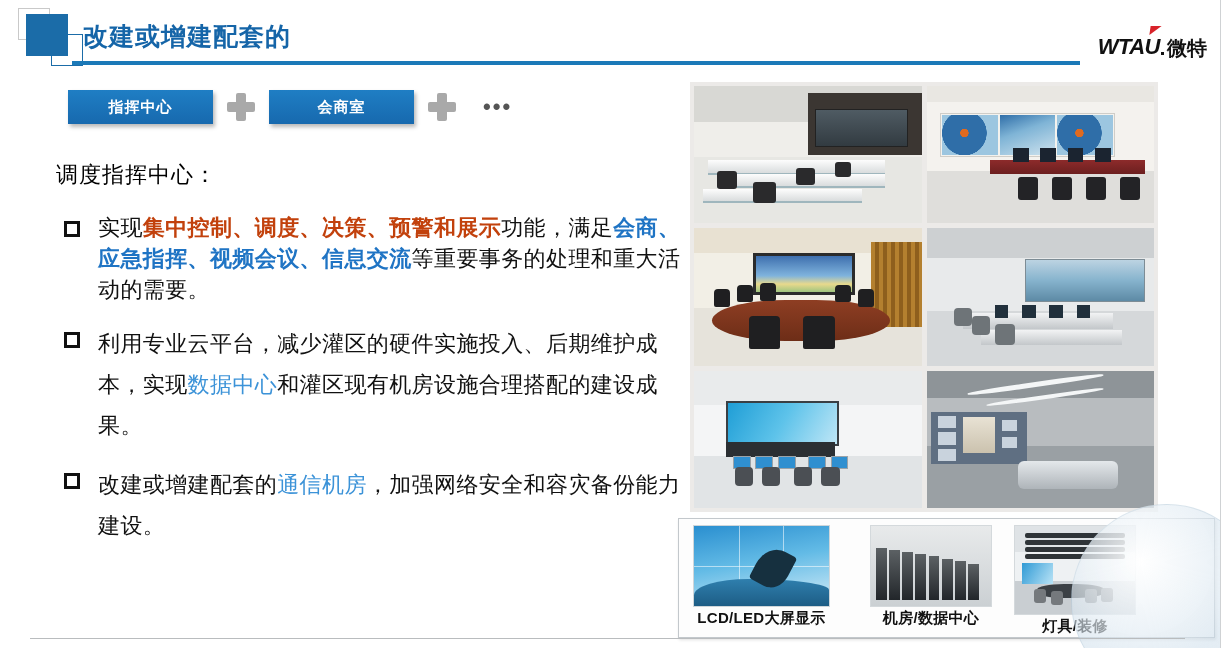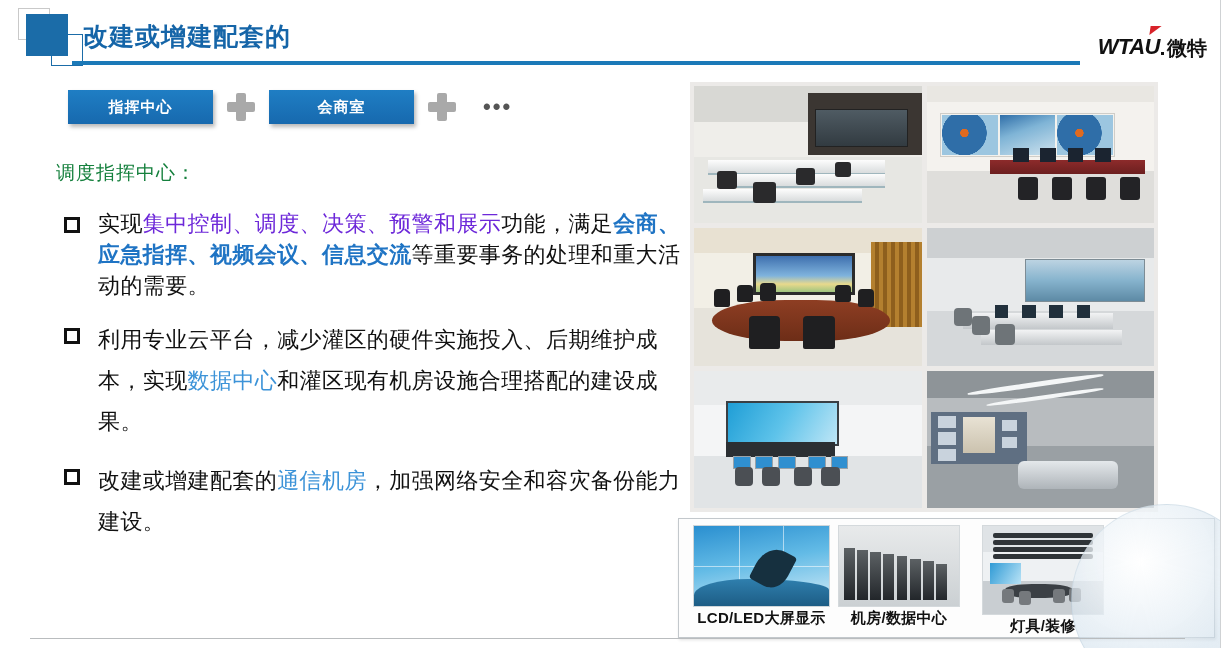--- a/index.html
+++ b/index.html
@@ -51,29 +51,29 @@
     content:"";position:absolute;background:#a9a9a9;border-radius:2px;
   }
   .plus-icon::before{left:12px;top:3px;width:10px;height:28px;}
   .plus-icon::after{left:3px;top:12px;width:28px;height:10px;}
   .ellipsis-chip{
     margin-left:13px;color:#555;font-size:22px;font-weight:bold;letter-spacing:2px;line-height:.6;
   }
 
   
   .body-left{position:absolute;left:56px;top:160px;width:630px;}
-  .sec-title{font-size:19px;color:#15803d;margin:0 0 22px 0;letter-spacing:1px;}
+  .sec-title{font-size:22px;color:#000000;margin:0 0 22px 0;letter-spacing:1px;}
   .bullet{display:flex;align-items:flex-start;margin-bottom:18px;}
   .bullet-mark{
     flex:none;width:16px;height:16px;border:3px solid #111;
     margin:9px 18px 0 8px;box-sizing:border-box;
   }
   .bullet-text{font-size:22px;line-height:31px;color:#111;letter-spacing:.4px;}
   .b2 .bullet-text,.b3 .bullet-text{line-height:41px;}
-  .hl-red{color:#6d28d9;font-weight:normal;}
+  .hl-red{color:#c2410c;font-weight:bold;}
   .hl-blue{color:#1f74c4;font-weight:bold;}
   .hl-blue-light{color:#3c93d8;font-weight:normal;}
 
   
   .photo-panel{position:absolute;left:690px;top:82px;width:468px;height:430px;background:#eceae8;padding:4px;box-sizing:border-box;}
   .grid{display:grid;grid-template-columns:1fr 1fr;grid-template-rows:1fr 1fr 1fr;gap:5px;width:100%;height:100%;}
   .cell{position:relative;overflow:hidden;background:#cfd3d6;}
 
   
   .sc1{background:linear-gradient(#d8d8d4 0 26%,#efeeea 26% 52%,#e7e7e3 52% 100%);}
@@ -329,21 +329,21 @@
       <div class="thumb-lcd">
         <div class="seamv" style="left:33%"></div>
           <div class="seamv" style="left:66%"></div>
         <div class="seamh" style="top:50%"></div>
         <div class="wave"></div>
           <div class="dolphin"></div>
       </div>
       <div class="strip-label">LCD/LED大屏显示</div>
     </div>
 
-    <div class="strip-item" style="margin-left:8px;">
+    <div class="strip-item" style="margin-left:40px;">
       <div class="thumb-rack">
         <div class="rk" style="left:4%;width:9%;height:64%;"></div>
         <div class="rk" style="left:15%;width:9%;height:62%;"></div>
         <div class="rk" style="left:26%;width:9%;height:60%;"></div>
         <div class="rk" style="left:37%;width:9%;height:57%;"></div>
         <div class="rk" style="left:48%;width:9%;height:54%;"></div>
         <div class="rk" style="left:59%;width:9%;height:51%;"></div>
         <div class="rk" style="left:70%;width:9%;height:48%;"></div>
         <div class="rk" style="left:81%;width:9%;height:45%;"></div>
       </div>

